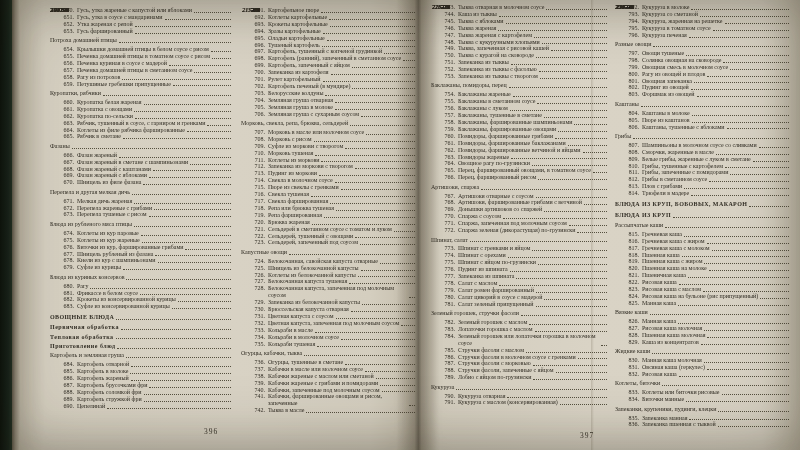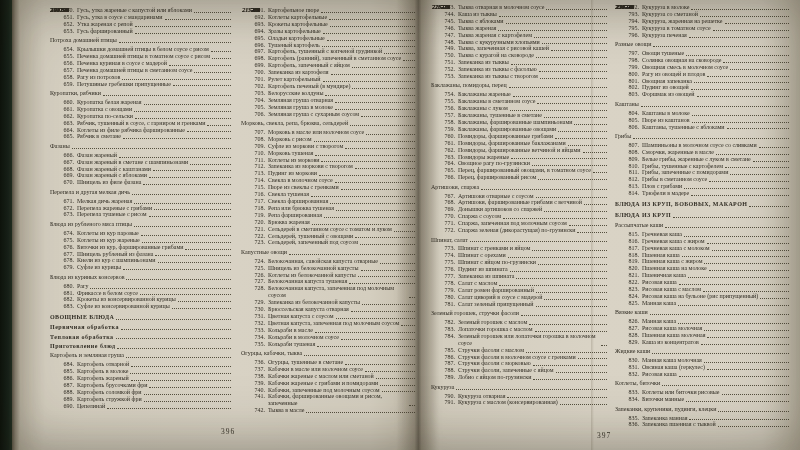--- a/index.html
+++ b/index.html
@@ -36,21 +36,21 @@
 
   .entry{display:flex;align-items:flex-end;font-size:6px;line-height:6.9px;padding-left:9px;}
   .entry .num{flex:none;width:15px;text-align:right;margin-right:3px;align-self:flex-start;}
   .entry .title{flex:0 1 auto;min-width:0;}
   .entry .leader{flex:1;min-width:6px;border-bottom:1px dotted #55503f;margin:0 2px 1px 2px;align-self:flex-end;}
   .entry .page{flex:none;font-style:italic;text-align:right;min-width:10px;}
   .entry.head{padding-left:0;margin:2.5px 0 2px 0;}
   .entry.spaced{padding-left:0;margin:2.5px 0 2px 0;letter-spacing:0.5px;font-weight:bold;}
   .entry.caps{padding-left:0;margin:4px 0 3px 0;font-weight:bold;letter-spacing:0.4px;}
 
-  .folio{position:absolute;font-size:7.5px;color:#3a362c;letter-spacing:1px;margin-left:17px;}
+  .folio{position:absolute;font-size:7.5px;color:#3a362c;letter-spacing:1px;}
   .folio-left{left:204px;top:427px;}
   .folio-right{left:580px;top:431px;}
 </style>
 </head>
 <body>
 
 <div class="book">
   <div class="dark-edge"></div>
   <div class="fore-edge"></div>
 

